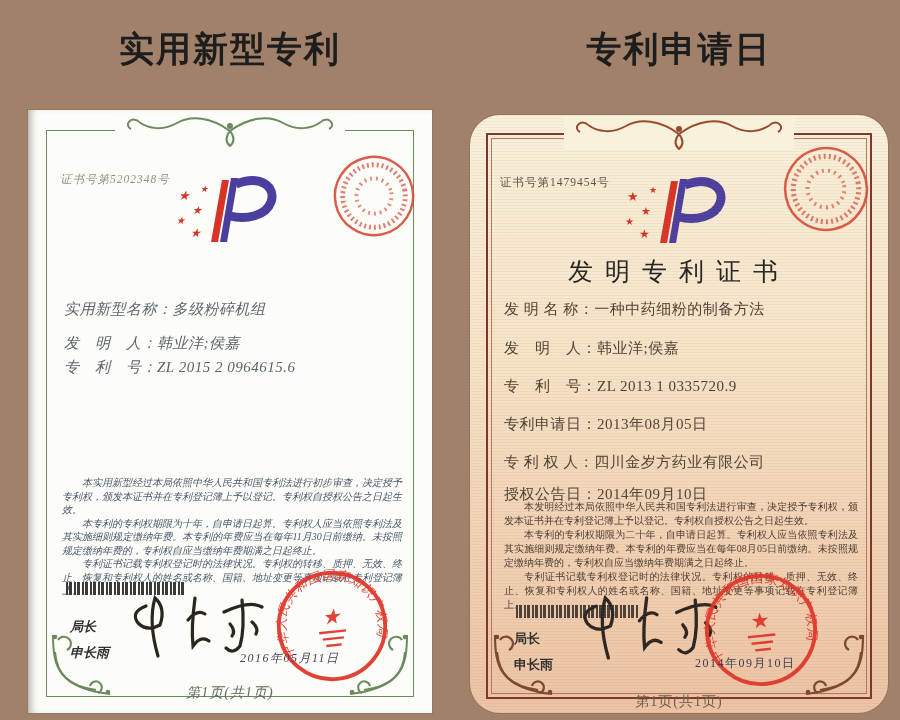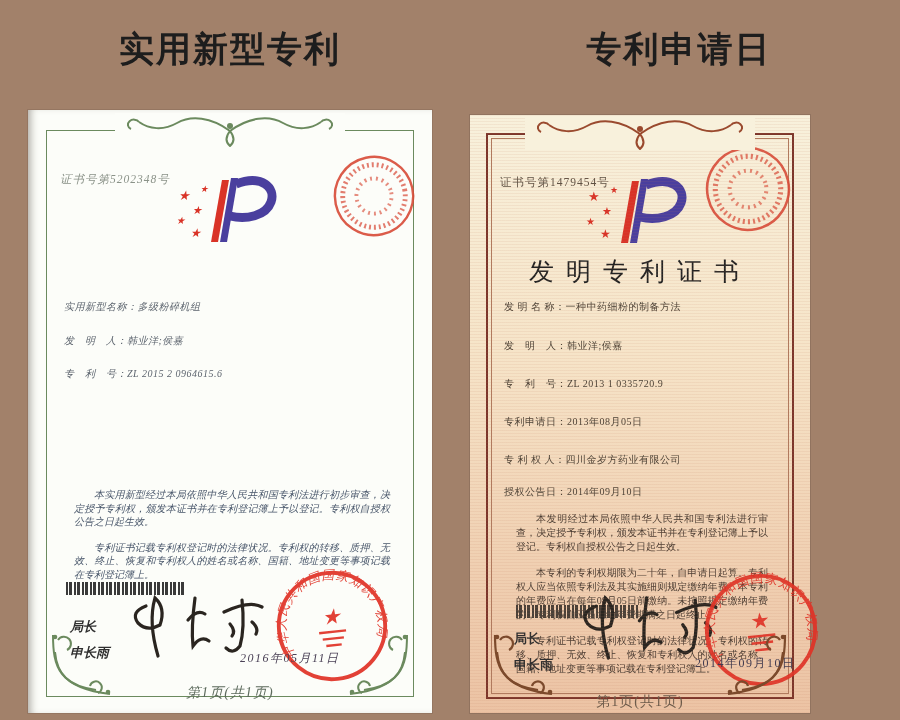--- a/index.html
+++ b/index.html
@@ -16,23 +16,24 @@
   .heading.hl{left:28px;width:404px;}
   .heading.hr{left:470px;width:418px;}
 
   .cert{position:absolute;top:110px;height:603px;}
   .cert.cl{
     left:28px;width:404px;background:#fcfdf9;
     box-shadow:inset 7px 0 9px -5px rgba(60,50,40,.45), 0 0 0 1px rgba(0,0,0,.08);
     font-style:italic;
   }
   .cert.cr{
-    left:470px;top:115px;width:340px;height:598px;
+    left:470px;top:115px;width:418px;height:598px;
     background:linear-gradient(180deg,#f8f1dc 0%,#f6e4c8 40%,#f0d0b2 75%,#ecc3a4 100%);
     box-shadow:0 0 0 1px rgba(0,0,0,.1);
+    border-radius:30px;
   }
   .cert.cr::after{
     content:"";position:absolute;inset:0;pointer-events:none;
     background:repeating-linear-gradient(0deg,rgba(190,120,90,.10) 0 1px,transparent 1px 3px);
   }
   .frame-l{position:absolute;left:18px;right:18px;top:20px;bottom:16px;border:1.5px solid #6b8a5e;}
   .frame-r-outer{position:absolute;left:16px;right:16px;top:18px;bottom:14px;border:2px solid #7c352a;}
   .frame-r-inner{position:absolute;inset:3px;border:1px solid #b07a5e;}
 
   .ornament-top{position:absolute;left:50%;transform:translateX(-50%);width:230px;height:34px;}
@@ -51,30 +52,30 @@
   .cl .logo{top:64px;} .cr .logo{top:60px;}
 
   .corner-seal{position:absolute;transform:rotate(-12deg);opacity:.9;}
   .cl .corner-seal{top:42px;right:14px;width:88px;height:88px;}
   .cr .corner-seal{top:28px;right:16px;width:92px;height:92px;}
 
   .title{position:absolute;left:0;width:100%;text-align:center;color:#232323;font-weight:500;}
   .cl .title{top:140px;font-size:24px;letter-spacing:7px;}
   .cr .title{top:140px;font-size:25px;letter-spacing:12px;}
 
-  .field{position:absolute;font-size:10px;letter-spacing:.5px;white-space:nowrap;}
+  .field{position:absolute;font-size:15px;letter-spacing:.5px;white-space:nowrap;}
   .cl .field{left:36px;color:#5c646e;}
   .cr .field{left:34px;color:#4c4236;}
-  .cl .f0{top:190px}.cl .f1{top:224px}.cl .f2{top:257px}.cl .f3{top:290px}.cl .f4{top:323px}.cl .f5{top:351px}
+  .cl .f0{top:190px}.cl .f1{top:224px}.cl .f2{top:248px}.cl .f3{top:290px}.cl .f4{top:323px}.cl .f5{top:351px}
   .cr .f0{top:185px}.cr .f1{top:224px}.cr .f2{top:262px}.cr .f3{top:300px}.cr .f4{top:338px}.cr .f5{top:370px}
 
   .body-text{position:absolute;text-align:justify;}
   .cl .body-text{left:34px;right:30px;top:366px;font-size:10px;line-height:13.5px;color:#49576b;}
   .cr .body-text{left:34px;right:30px;top:385px;font-size:10px;line-height:14px;color:#4a3c32;}
-  .body-text p{margin:12px;text-indent:2em;}
+  .body-text p{margin:0;text-indent:2em;}
 
   .barcode{position:absolute;background:repeating-linear-gradient(90deg,#3a3a3a 0 2px,transparent 2px 3px,#3a3a3a 3px 6px,transparent 6px 8px);}
   .cl .barcode{left:38px;top:472px;width:118px;height:13px;}
   .cr .barcode{left:46px;top:490px;width:122px;height:13px;background:repeating-linear-gradient(90deg,#4a4038 0 2px,transparent 2px 3px,#4a4038 3px 6px,transparent 6px 8px);}
 
   .officer{position:absolute;font-family:"Liberation Sans","DejaVu Sans",sans-serif;font-weight:bold;font-size:13px;color:#2f2f2f;}
   .cl .officer.ot{left:42px;top:508px;} .cl .officer.on{left:42px;top:534px;}
   .cr .officer.ot{left:44px;top:515px;} .cr .officer.on{left:44px;top:541px;}
 
   .signature{position:absolute;}
@@ -132,20 +133,21 @@
     <circle cx="45" cy="45" r="18" fill="none" stroke="#d84b38" stroke-width="4" stroke-dasharray="2 4" opacity=".7"></circle>
   </svg>
 
 
   <div class="field f0"><span>实用新型名称：</span><span>多级粉碎机组</span></div>
   <div class="field f1"><span>发　明　人：</span><span>韩业洋;侯嘉</span></div>
   <div class="field f2"><span>专　利　号：</span><span>ZL 2015 2 0964615.6</span></div>
 
   <div class="body-text">
     <p>本实用新型经过本局依照中华人民共和国专利法进行初步审查，决定授予专利权，颁发本证书并在专利登记簿上予以登记。专利权自授权公告之日起生效。</p>
+    <p>本专利的专利权期限为十年，自申请日起算。专利权人应当依照专利法及其实施细则规定缴纳年费。本专利的年费应当在每年11月30日前缴纳。未按照规定缴纳年费的，专利权自应当缴纳年费期满之日起终止。</p>
     <p>专利证书记载专利权登记时的法律状况。专利权的转移、质押、无效、终止、恢复和专利权人的姓名或名称、国籍、地址变更等事项记载在专利登记簿上。</p>
   </div>
 
   <div class="barcode"></div>
 
   <div class="officer ot">局长</div>
   <div class="officer on">申长雨</div>
 
   <svg class="signature" viewBox="0 0 150 84">
     <g fill="none" stroke="#2a2520" stroke-width="3.2" stroke-linecap="round">

